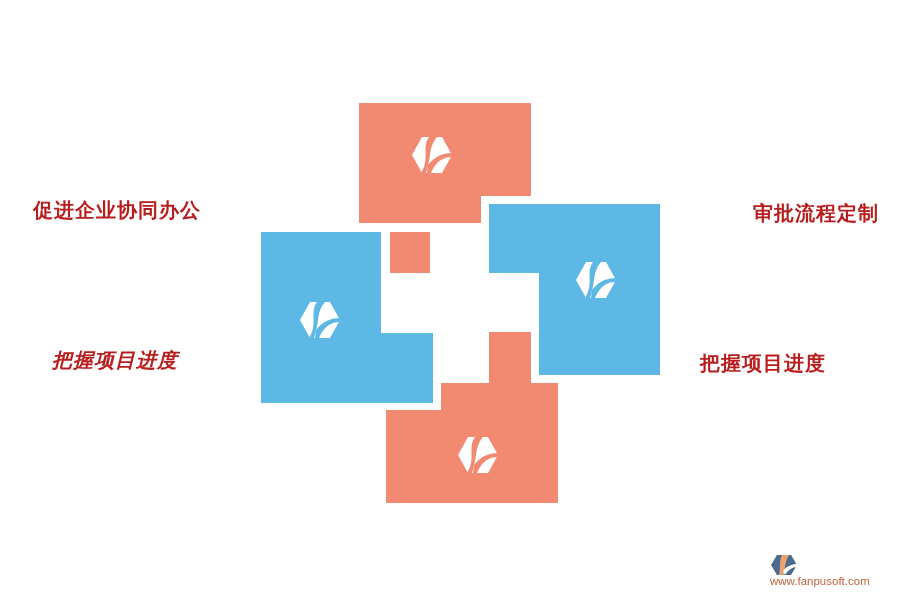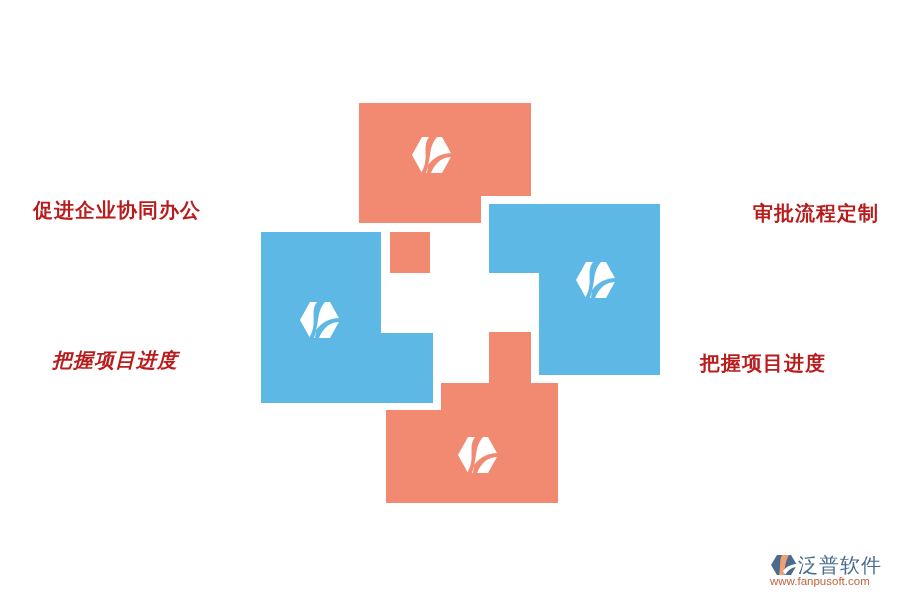--- a/index.html
+++ b/index.html
@@ -70,15 +70,14 @@
 <div class="label" style="left:52px;top:347px;font-style:italic;">把握项目进度</div>
 <div class="label" style="left:709px;top:200px;margin-left:44px;">审批流程定制</div>
 <div class="label" style="left:700px;top:350px;">把握项目进度</div>
 
 <div class="brand">
   <svg class="brand-icon" viewBox="0 0 28 22">
     <polygon points="7,1 21,1 27,11 21,21 7,21 1,11" fill="#4a6a8f"></polygon>
     <path d="M12,1 C9,6 11,12 9,21 L14,21 C15,14 15,8 19,1 Z" fill="#f0a070"></path>
     <path d="M13,17 C17,12 22,10 27,10 L27,13 C22,13 18,16 15,21 Z" fill="#ffffff"></path>
   </svg>
-  <div class="brand-name">泛普软件</div>
   <div class="brand-url">www.fanpusoft.com</div>
 </div>
 
 </body></html>

